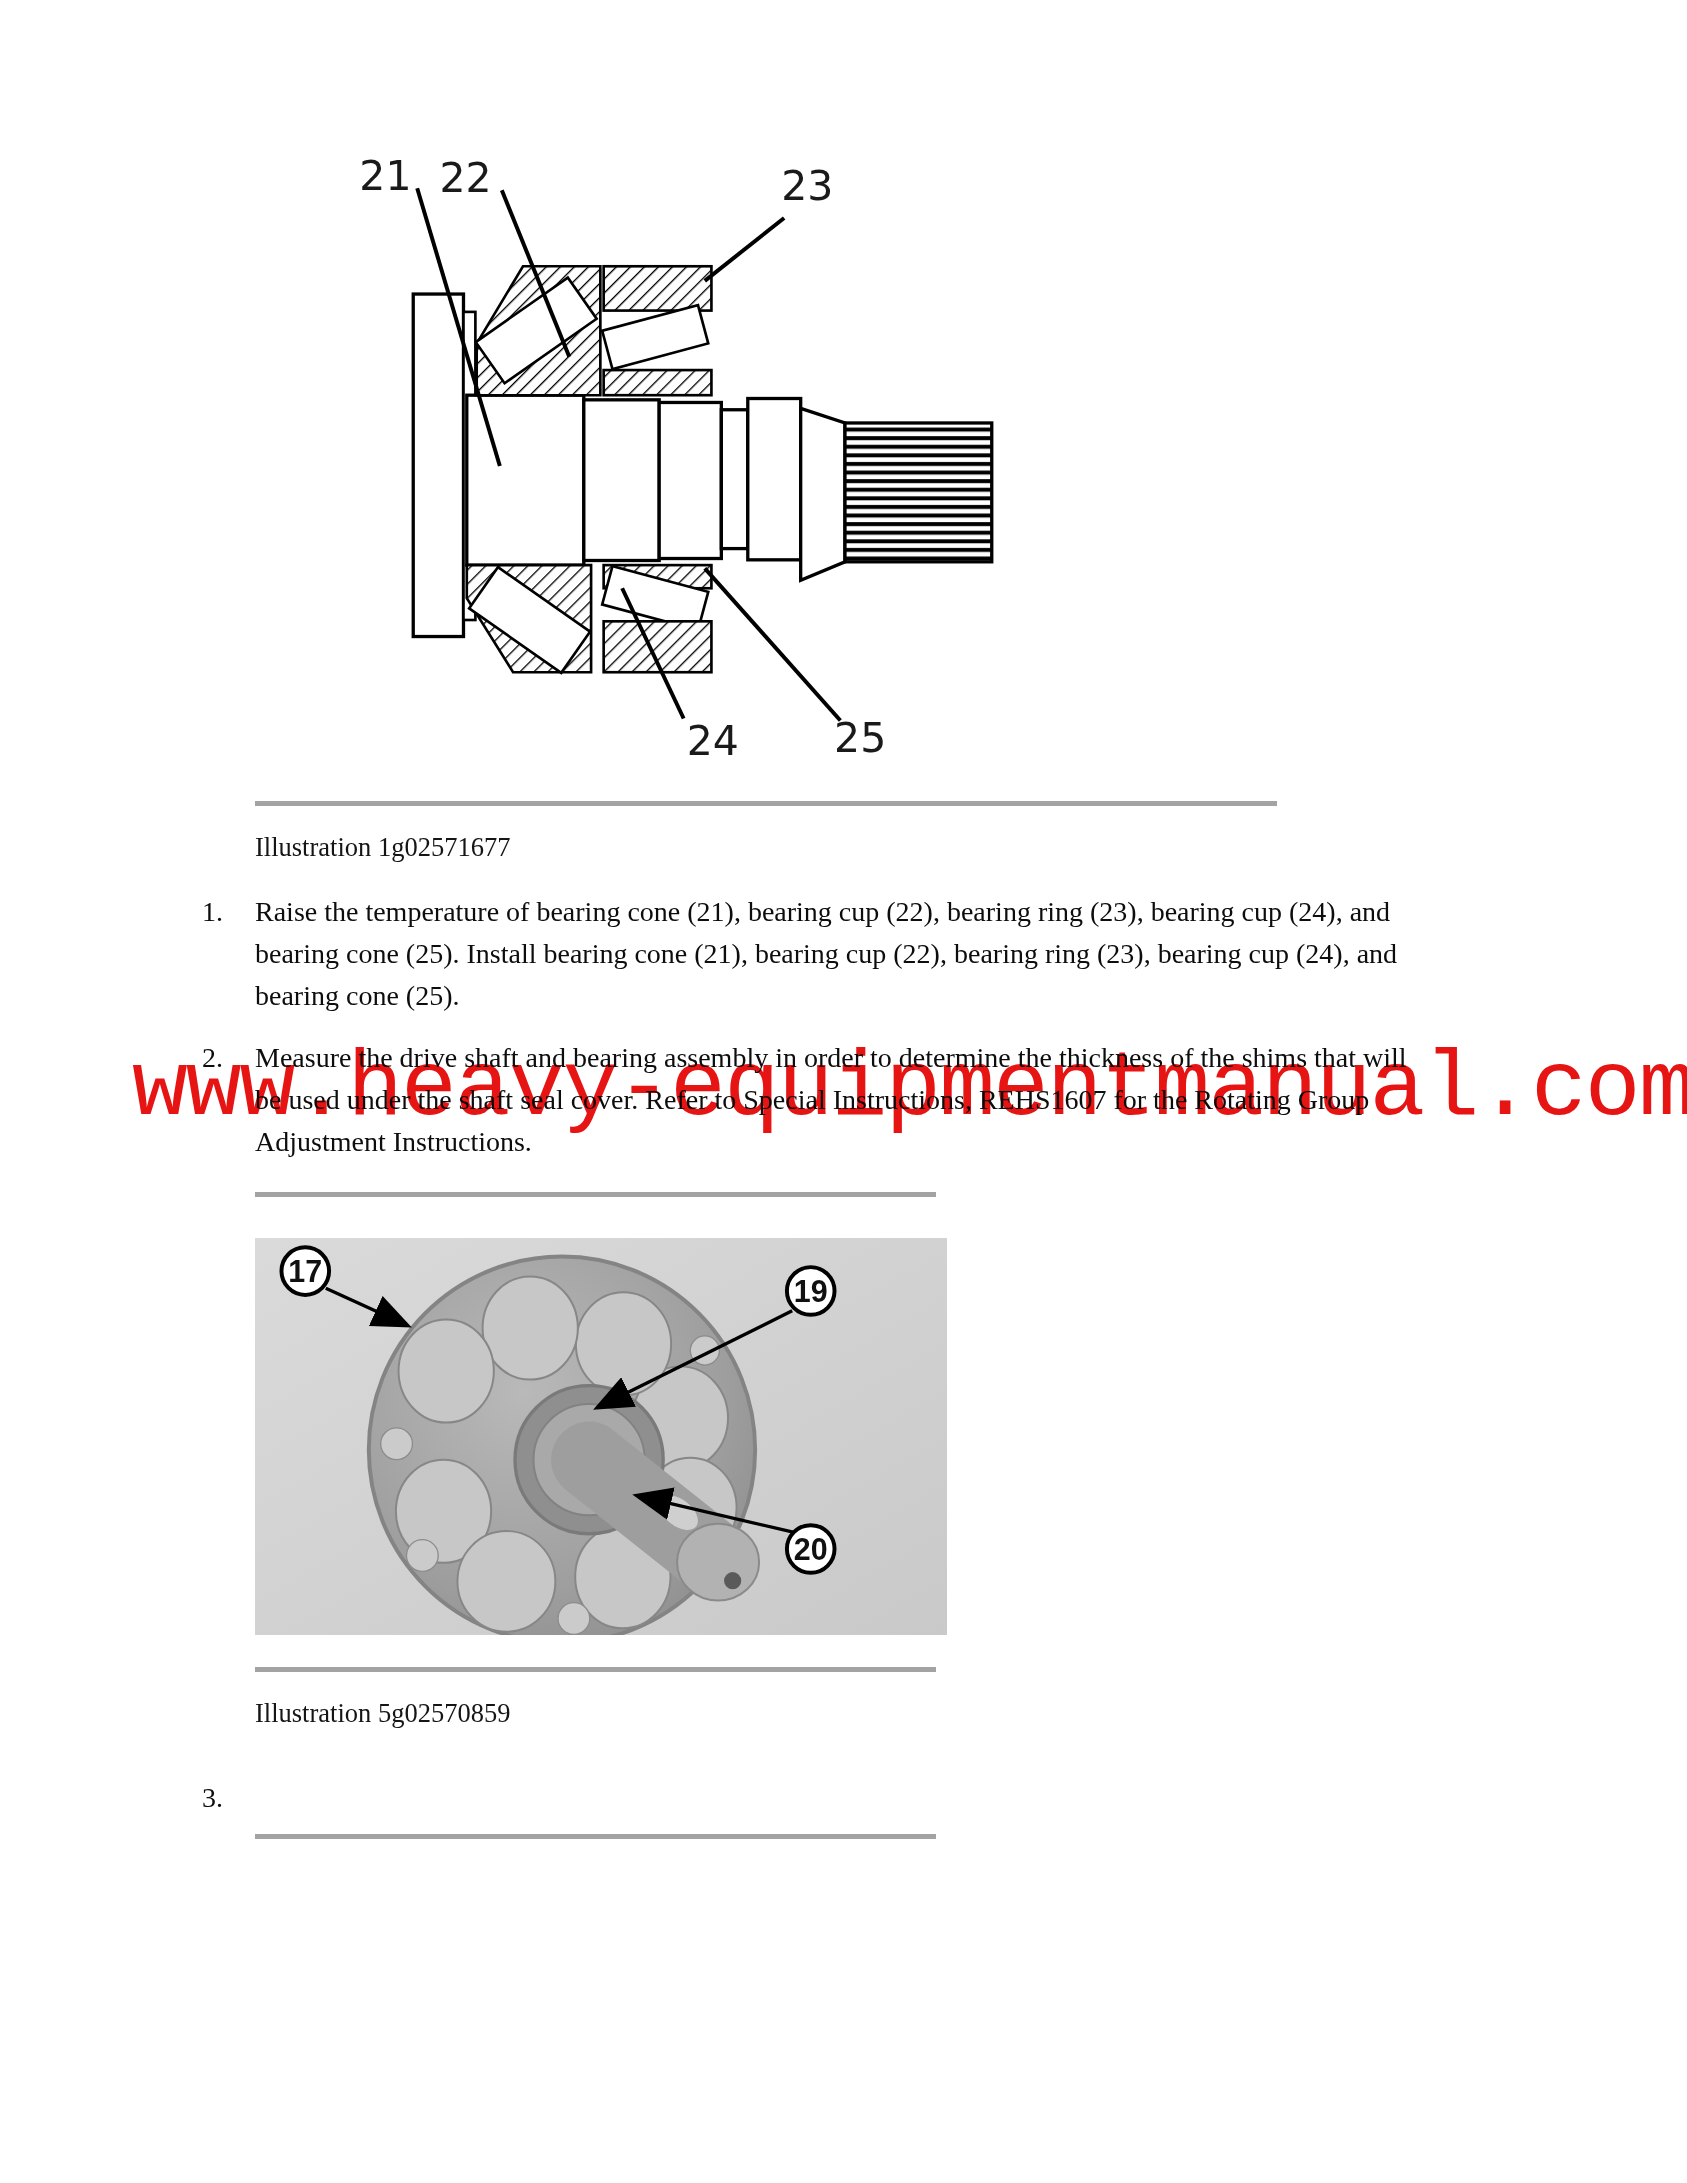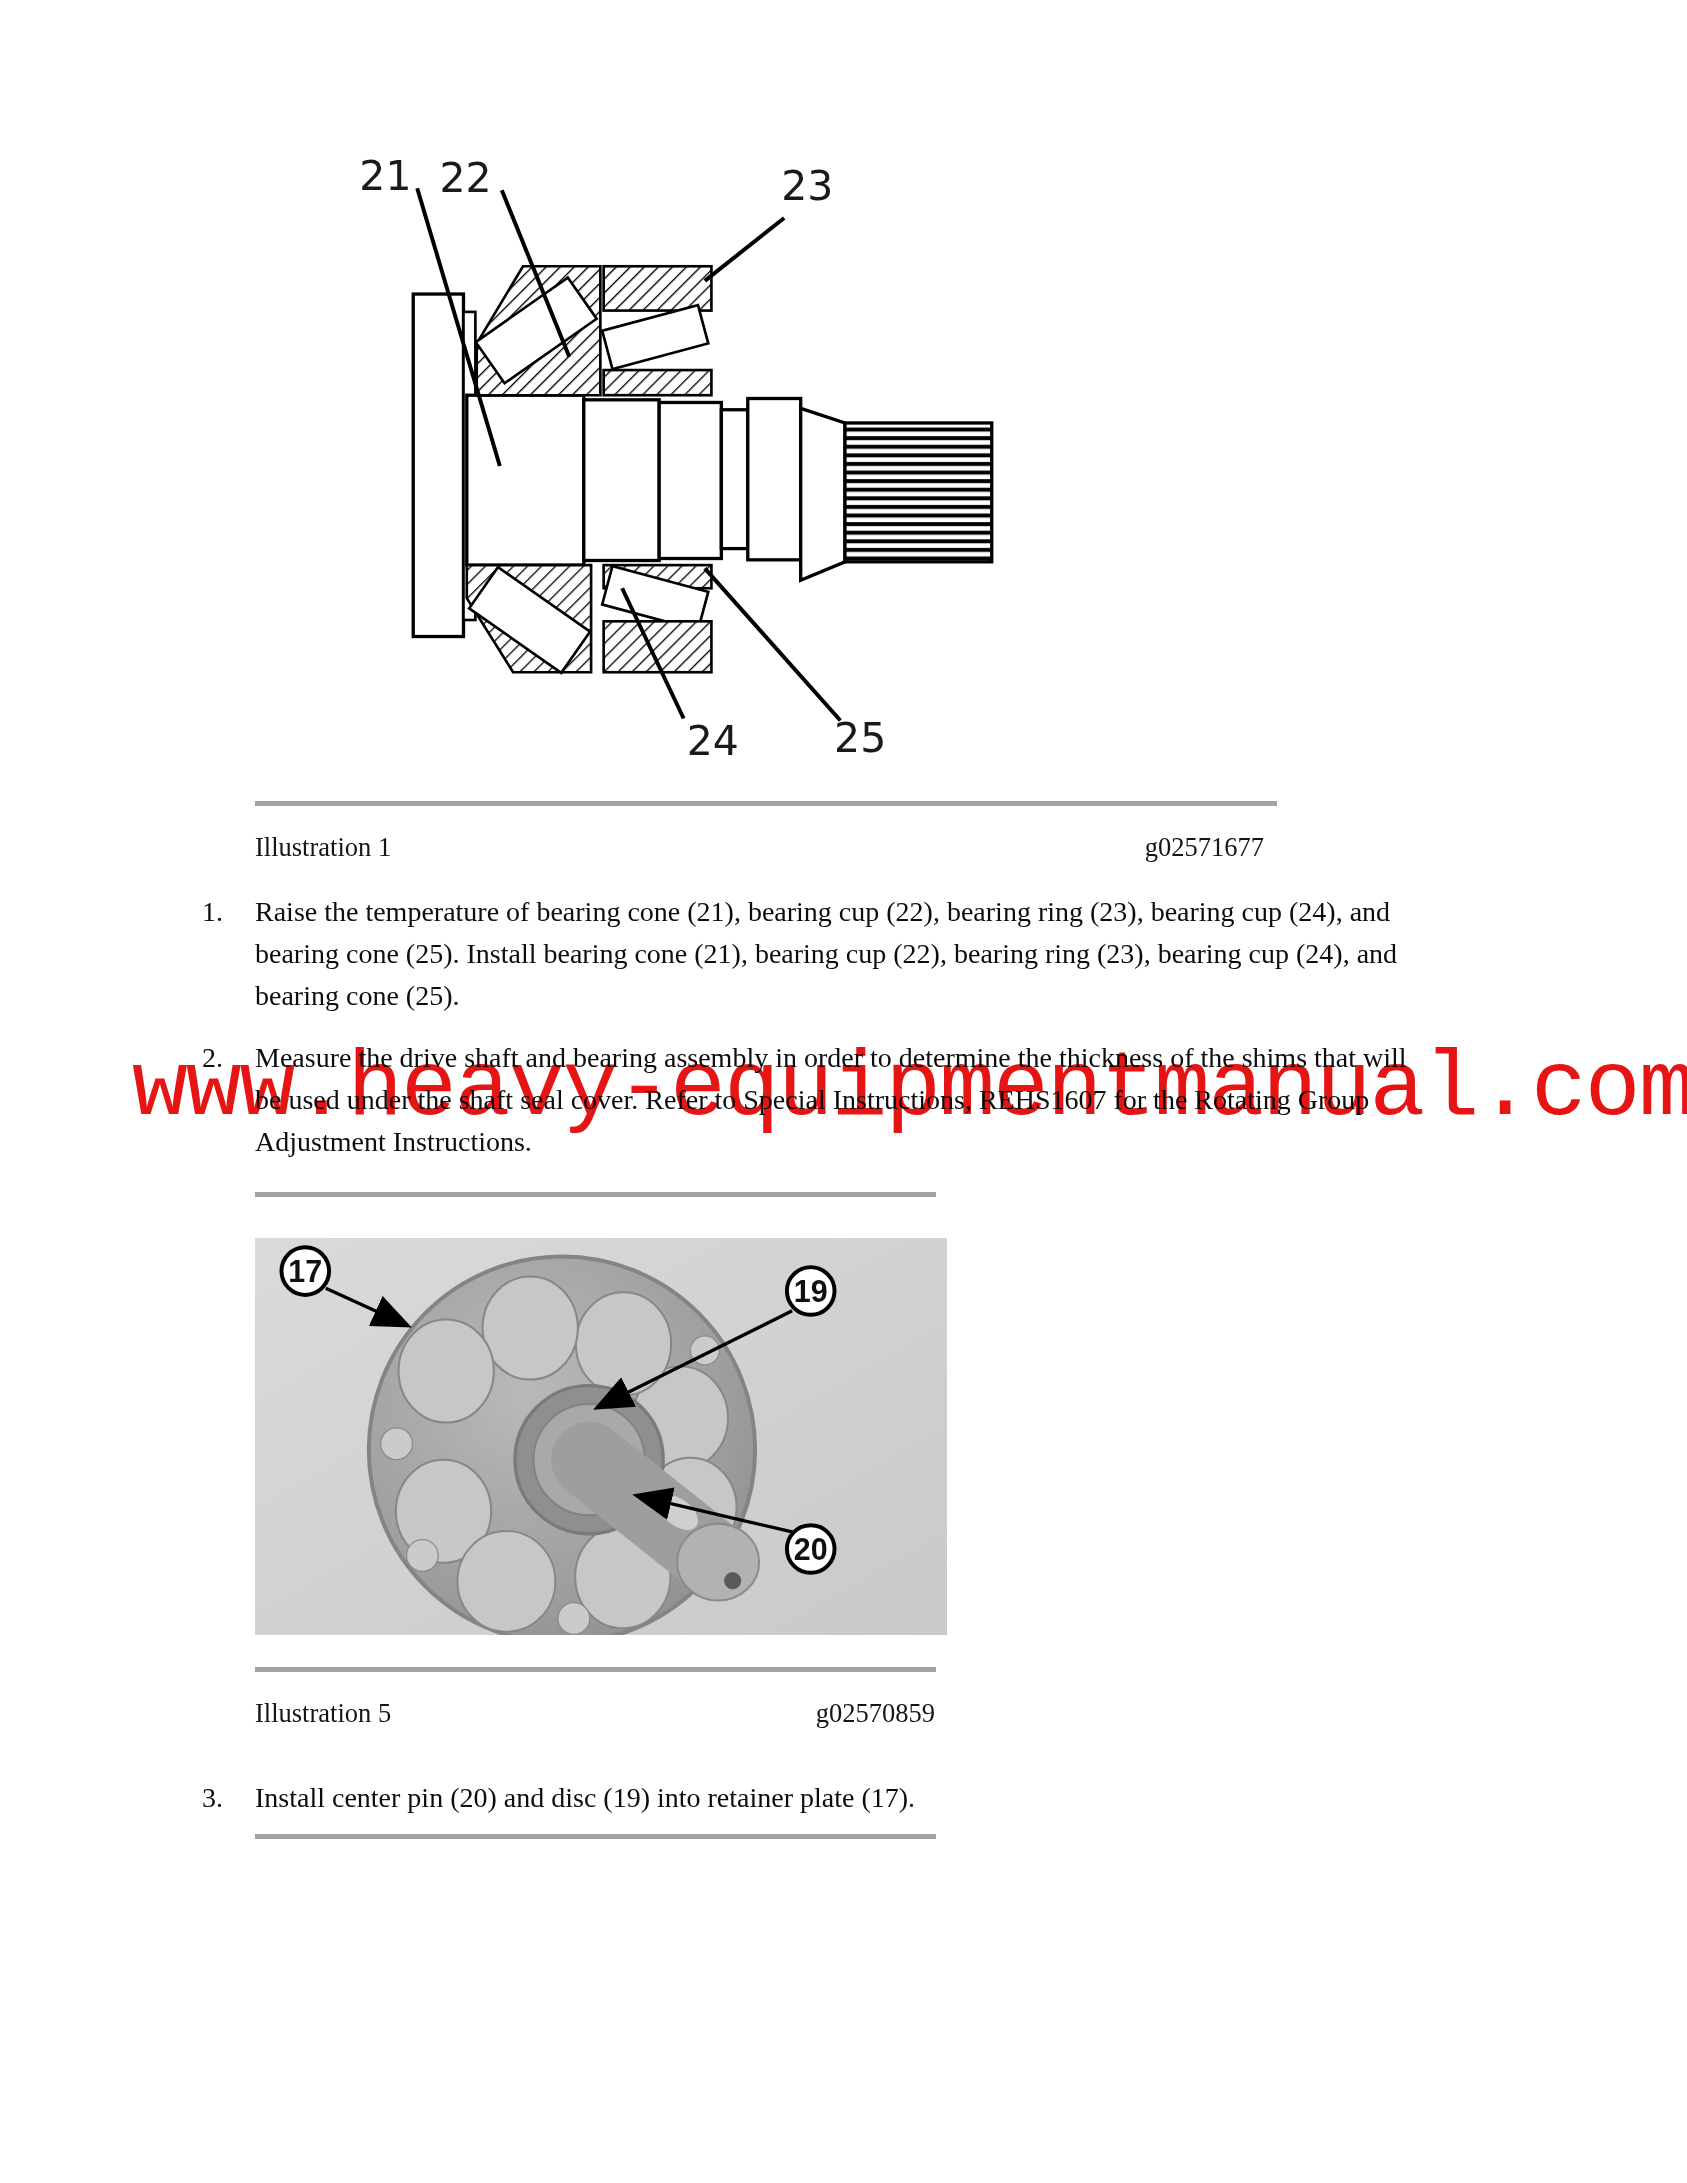--- a/index.html
+++ b/index.html
@@ -6,21 +6,21 @@
     --rule:#a3a3a3; --red:#e71414; --ink:#111;
   }
   html,body{margin:0;padding:0;}
   body{
     width:1687px;height:2183px;position:relative;background:#ffffff;
     font-family:"Liberation Serif", serif;color:#111;overflow:hidden;
   }
   .abs{position:absolute;}
   .rule{position:absolute;height:4.6px;background:var(--rule);}
   .caption-row{
-    position:absolute;display:flex;justify-content:space-between;
+    position:absolute;display:flex;justify-content:flex-start;
     font-size:26.5px;color:#151515;
   }
   .step{position:absolute;font-size:28px;line-height:42px;color:#0d0d0d;}
   .step .marker{position:absolute;left:-53px;top:0;width:46px;text-align:left;}
   .watermark{
     position:absolute;left:132px;top:1024px;width:1456px;
     font-family:Liberation Mono, monospace;
     font-size:93px;line-height:132px;letter-spacing:-2px;
     color:var(--red);mix-blend-mode:multiply;white-space:nowrap;
     pointer-events:none;
@@ -194,17 +194,16 @@
 
 <div class="rule" style="left:255px;top:1667px;width:681px;"></div>
 
 <div class="caption-row" style="left:255px;top:1698px;width:680px;">
   <span>Illustration 5</span>
   <span>g02570859</span>
 </div>
 
 <div class="step" style="left:255px;top:1777px;width:1184px;">
   <span class="marker">3.</span>
-  <span>Install center pin (20) and disc (19) into retainer plate (17).</span>
 </div>
 
 <div class="rule" style="left:255px;top:1834px;width:681px;"></div>
 
 
 </body></html>

